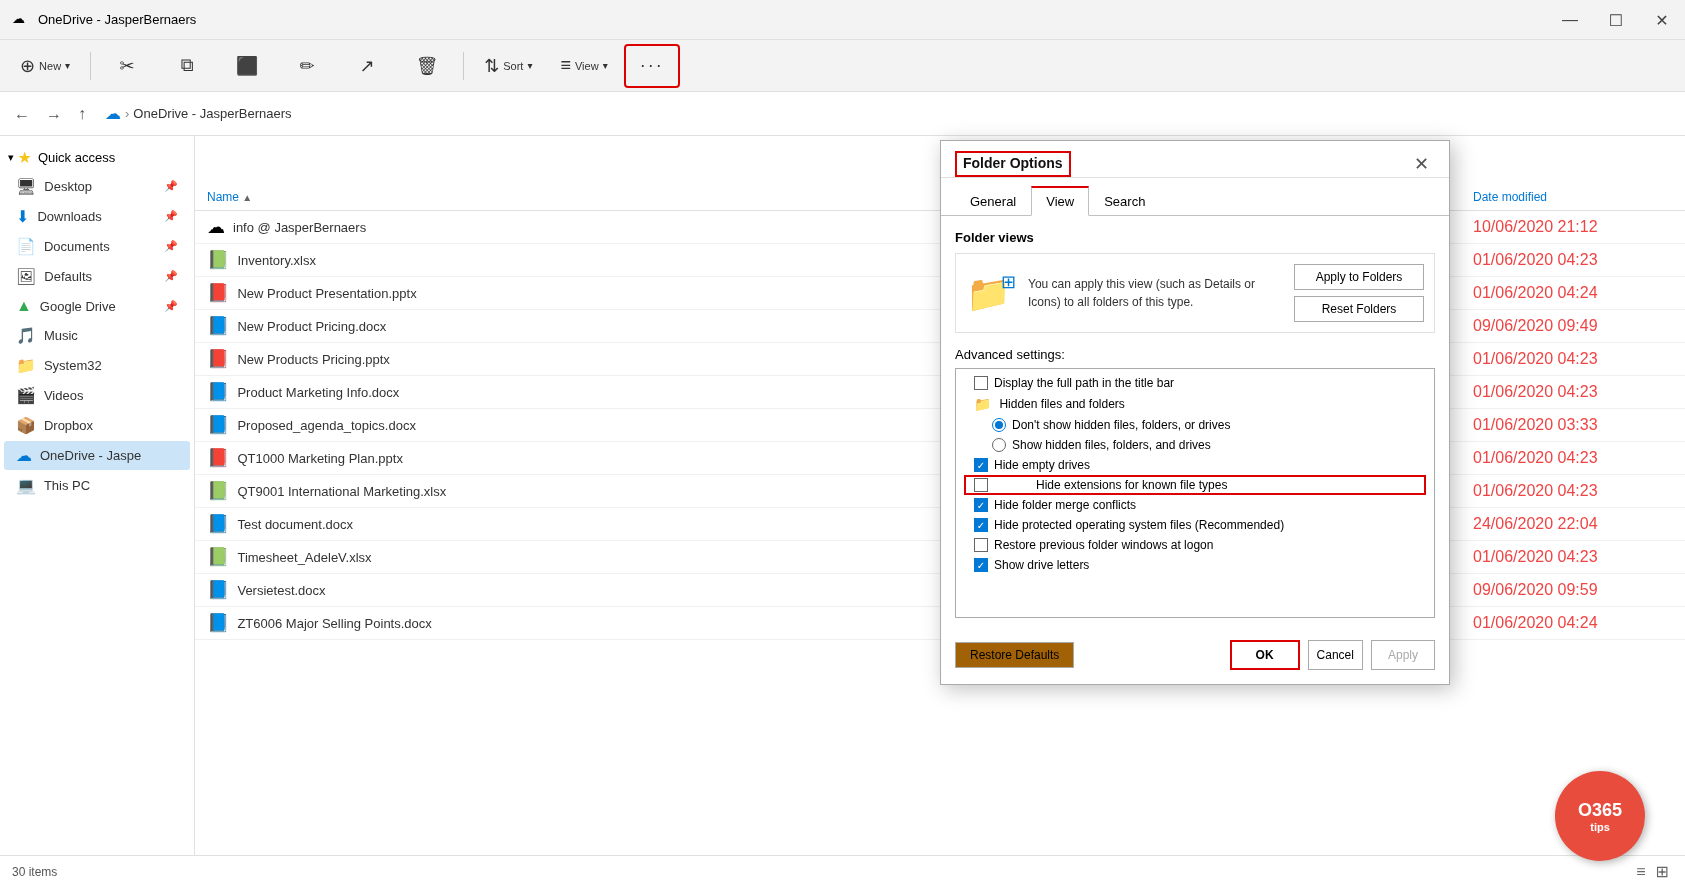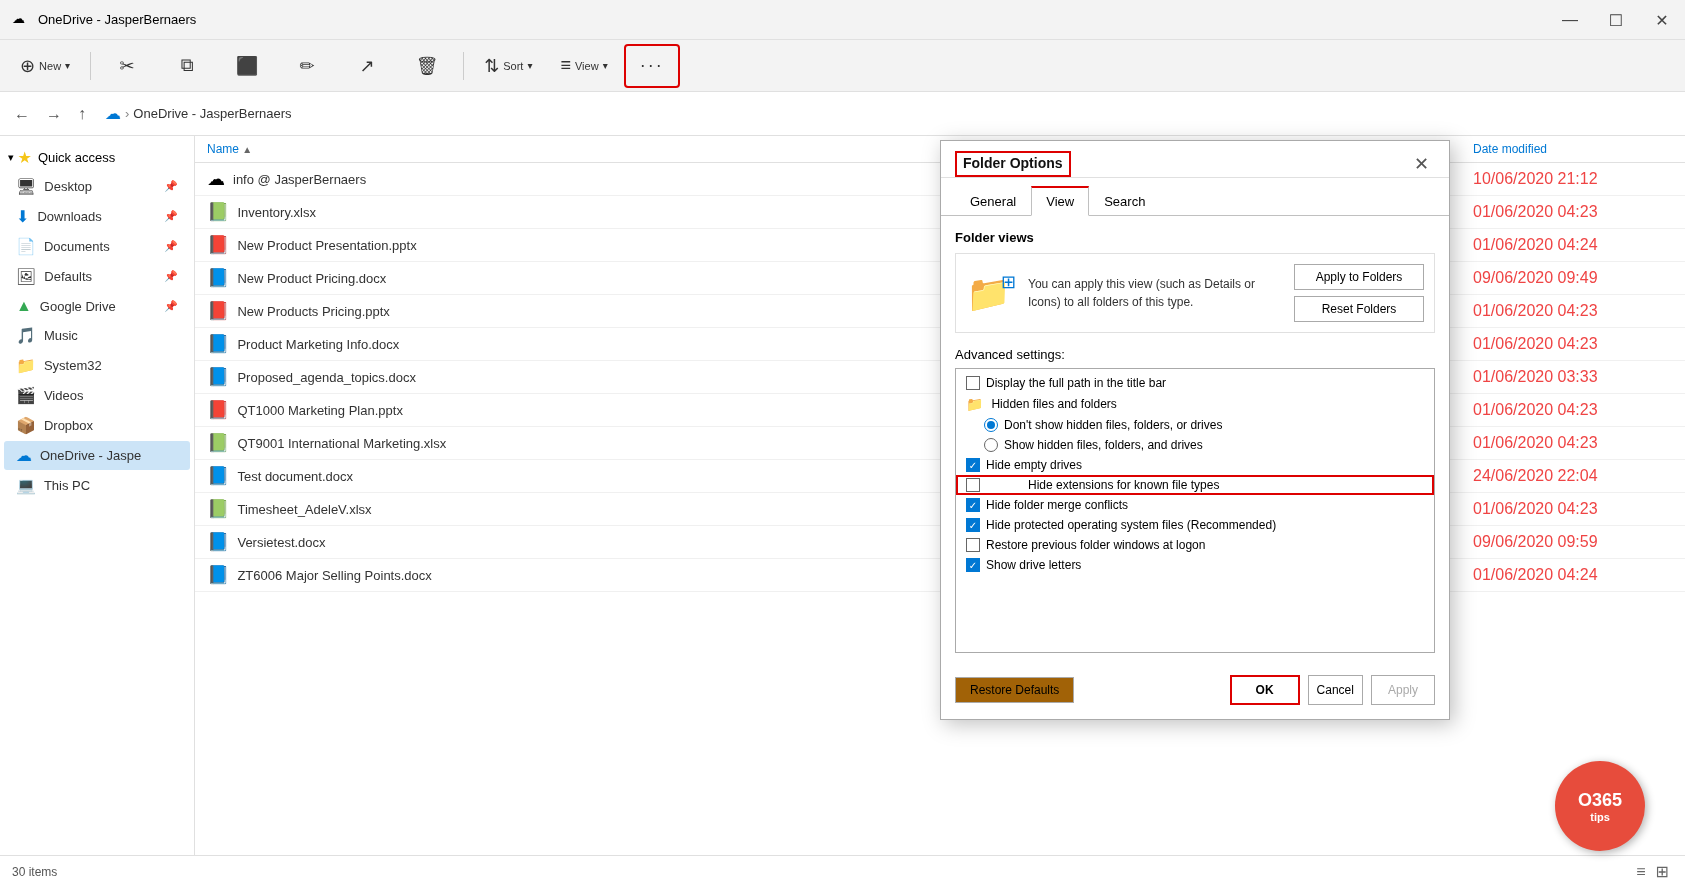--- a/index.html
+++ b/index.html
@@ -87,21 +87,21 @@
     
     .file-list { flex: 1; background: white; overflow-y: auto; position: relative; }
     .file-list-header {
       display: grid;
       grid-template-columns: 1fr 120px 200px;
       padding: 6px 12px;
       border-bottom: 1px solid #e0e0e0;
       background: white;
       position: sticky; top: 0; z-index: 1;
     }
-    .file-list-header-cell { color: #0078d4; font-size: 12px; cursor: pointer; user-select: none; }
+    .file-list-header-cell { color: #0078d4; font-size: 12px; cursor: pointer; user-select: none; margin-top: 48px; }
     .file-list-header-cell .sort-arrow { color: #666; font-size: 10px; }
     .file-row {
       display: grid;
       grid-template-columns: 1fr 120px 200px;
       padding: 5px 12px;
       border-bottom: 1px solid #f0f0f0;
       align-items: center;
       cursor: default;
     }
     .file-name-cell { display: flex; align-items: center; gap: 8px; }
@@ -190,22 +190,22 @@
     .folder-views-desc { font-size: 12px; color: #333; flex: 1; line-height: 1.5; }
     .folder-views-btns { display: flex; flex-direction: column; gap: 6px; margin-left: auto; }
     .dialog-btn {
       padding: 5px 14px; background: white; border: 1px solid #aaa;
       cursor: pointer; font-size: 12px; min-width: 130px; text-align: center;
     }
 
     .advanced-section { }
     .advanced-label { font-size: 13px; margin-bottom: 6px; }
     .advanced-list {
-      border: 1px solid #aaa; height: 285px; overflow-y: scroll;
-      padding: 4px 0; background: white;
+      border: 1px solid #aaa; height: 250px; overflow-y: scroll;
+      padding: 4px 8px; background: white;
     }
     .adv-item {
       display: flex; align-items: center; gap: 6px;
       padding: 3px 10px; font-size: 12px; cursor: default;
     }
     .adv-checkbox {
       width: 14px; height: 14px; border: 1px solid #666;
       flex-shrink: 0; display: flex; align-items: center; justify-content: center;
       font-size: 10px; background: white;
     }
@@ -245,21 +245,21 @@
       cursor: pointer; font-size: 12px;
     }
     .dialog-apply-btn {
       padding: 6px 16px; background: white; border: 1px solid #aaa;
       cursor: pointer; font-size: 12px; color: #aaa;
     }
 
     
     .badge-365 {
       position: fixed;
-      bottom: 36px; right: 40px;
+      bottom: 26px; right: 40px;
       width: 90px; height: 90px;
       background: #e74c3c;
       border-radius: 50%;
       display: flex; flex-direction: column; align-items: center; justify-content: center;
       color: white; font-size: 11px; font-weight: bold;
       z-index: 200;
       box-shadow: 2px 2px 8px rgba(0,0,0,0.3);
     }
     .badge-365-top { font-size: 18px; font-weight: 900; }
     .badge-365-bottom { font-size: 11px; }

